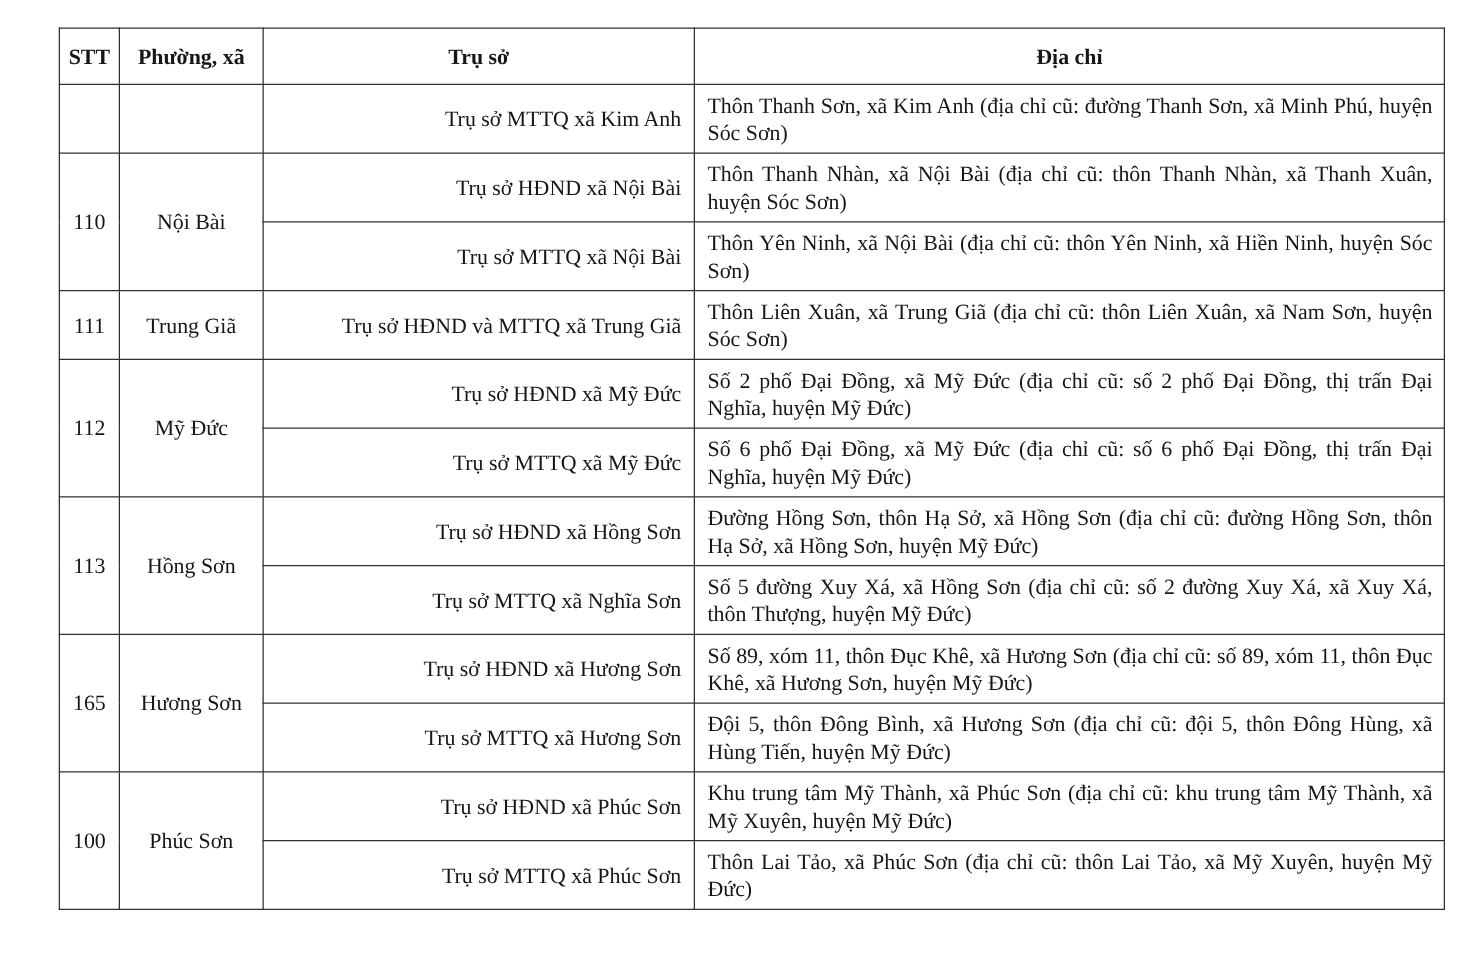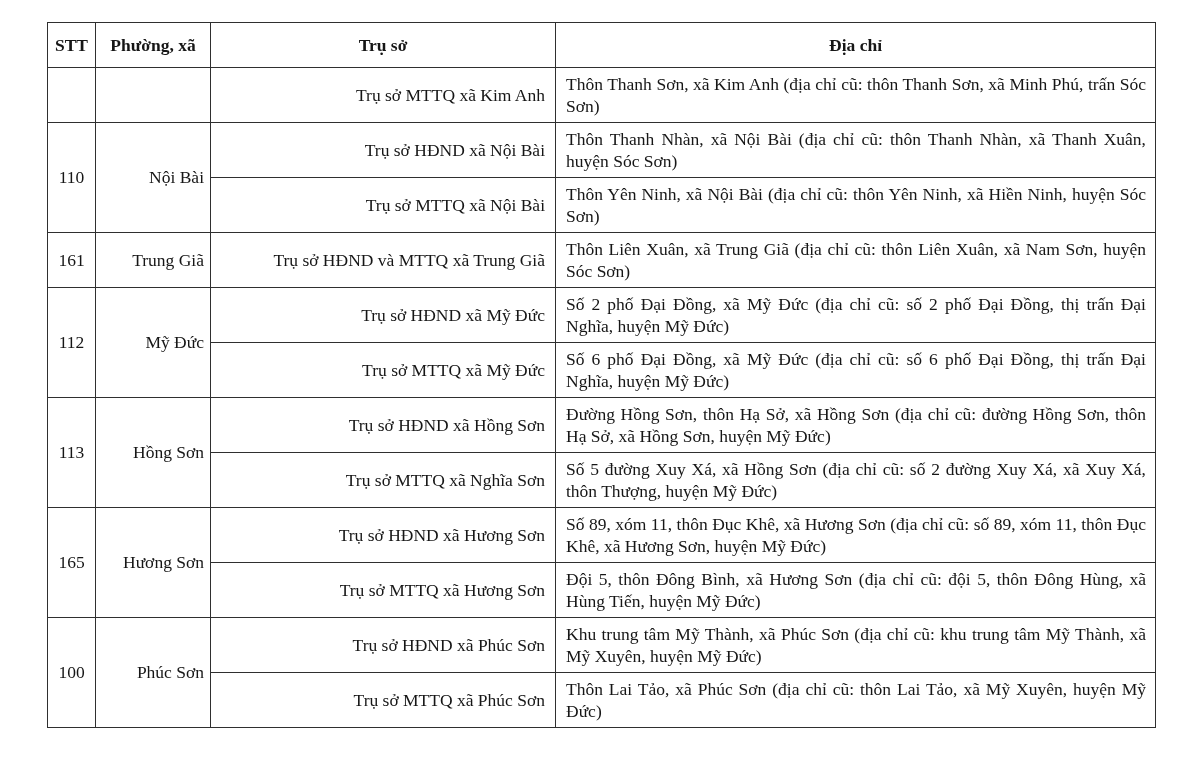--- a/index.html
+++ b/index.html
@@ -41,21 +41,21 @@
     font-weight: bold;
     text-align: center;
     padding: 2px 4px;
     font-size: 17.5px;
   }
   td.stt {
     text-align: center;
     padding: 2px 4px;
   }
   td.ward {
-    text-align: right;
+    text-align: center;
     padding: 2px 6px;
   }
   td.office {
     text-align: right;
     padding: 2px 10px 2px 14px;
   }
   td.addr {
     text-align: justify;
     padding: 4px 9px 4px 10px;
     line-height: 22px;
@@ -78,34 +78,34 @@
         <th class="hdr">Phường, xã</th>
         <th class="hdr">Trụ sở</th>
         <th class="hdr">Địa chỉ</th>
       </tr>
     </thead>
     <tbody>
         <tr>
           <td class="stt" rowspan="1"></td>
           <td class="ward" rowspan="1"></td>
           <td class="office">Trụ sở MTTQ xã Kim Anh</td>
-          <td class="addr">Thôn Thanh Sơn, xã Kim Anh (địa chỉ cũ: thôn Thanh Sơn, xã Minh Phú, trấn Sóc Sơn)</td>
+          <td class="addr">Thôn Thanh Sơn, xã Kim Anh (địa chỉ cũ: đường Thanh Sơn, xã Minh Phú, huyện Sóc Sơn)</td>
         </tr>
         <tr>
           <td class="stt" rowspan="2">110</td>
           <td class="ward" rowspan="2">Nội Bài</td>
           <td class="office">Trụ sở HĐND xã Nội Bài</td>
           <td class="addr">Thôn Thanh Nhàn, xã Nội Bài (địa chỉ cũ: thôn Thanh Nhàn, xã Thanh Xuân, huyện Sóc Sơn)</td>
         </tr>
         <tr>
           <td class="office">Trụ sở MTTQ xã Nội Bài</td>
           <td class="addr">Thôn Yên Ninh, xã Nội Bài (địa chỉ cũ: thôn Yên Ninh, xã Hiền Ninh, huyện Sóc Sơn)</td>
         </tr>
         <tr>
-          <td class="stt" rowspan="1">161</td>
+          <td class="stt" rowspan="1">111</td>
           <td class="ward" rowspan="1">Trung Giã</td>
           <td class="office">Trụ sở HĐND và MTTQ xã Trung Giã</td>
           <td class="addr">Thôn Liên Xuân, xã Trung Giã (địa chỉ cũ: thôn Liên Xuân, xã Nam Sơn, huyện Sóc Sơn)</td>
         </tr>
         <tr>
           <td class="stt" rowspan="2">112</td>
           <td class="ward" rowspan="2">Mỹ Đức</td>
           <td class="office">Trụ sở HĐND xã Mỹ Đức</td>
           <td class="addr">Số 2 phố Đại Đồng, xã Mỹ Đức (địa chỉ cũ: số 2 phố Đại Đồng, thị trấn Đại Nghĩa, huyện Mỹ Đức)</td>
         </tr>

